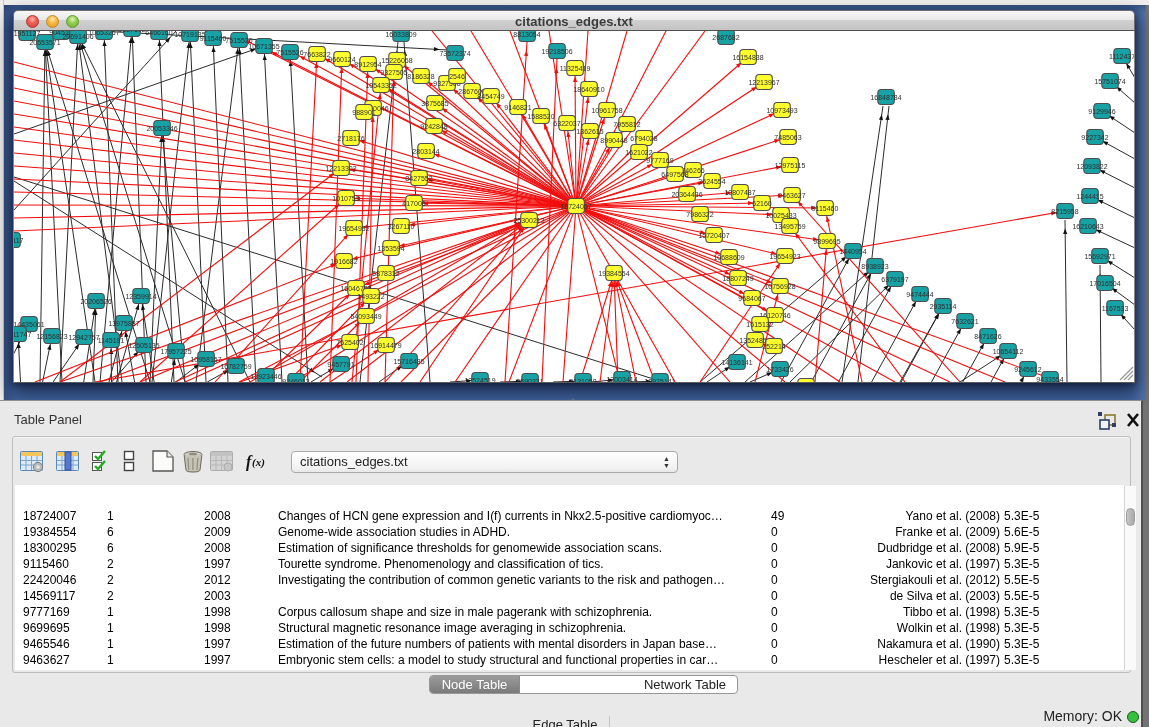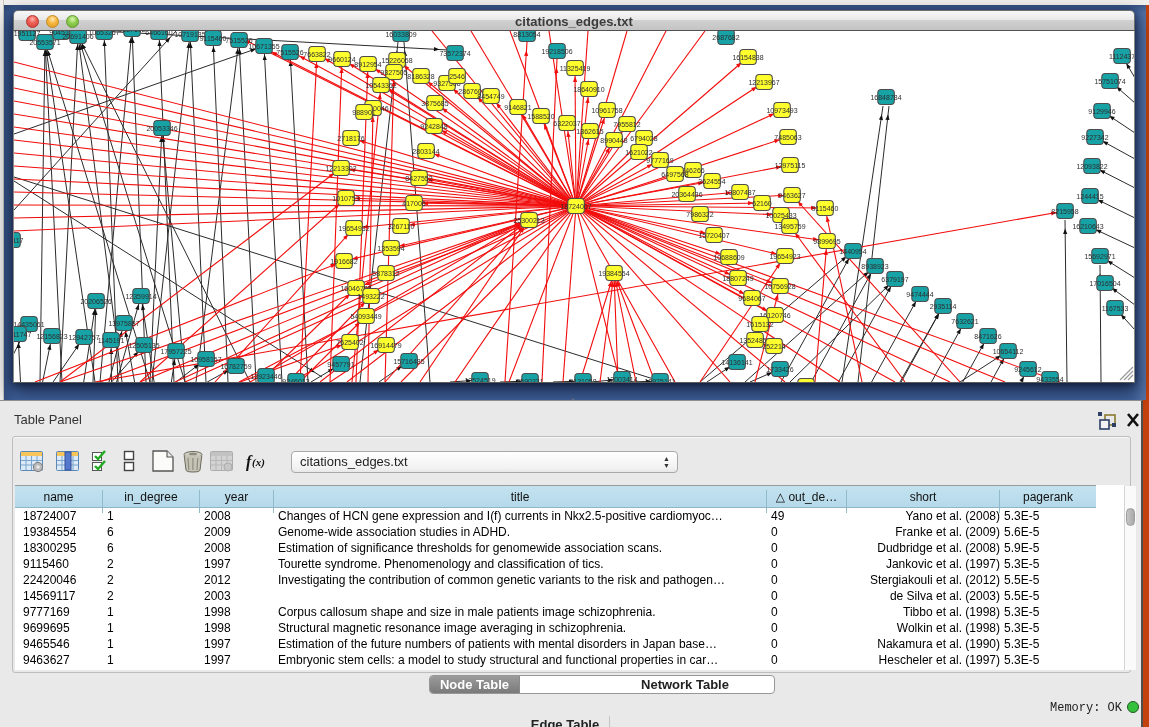--- a/index.html
+++ b/index.html
@@ -1,17 +1,17 @@
 <!DOCTYPE html>
 <html><head><meta charset="utf-8">
 <style>
 * { margin:0; padding:0; box-sizing:border-box; }
 html,body { width:1149px; height:727px; overflow:hidden;
   font-family:"Liberation Sans", sans-serif; }
-#page { position:relative; width:1149px; height:727px; background:#c2410c; }
+#page { position:relative; width:1149px; height:727px; background:#737373; }
 #leftstrip { position:absolute; left:0; top:0; width:4px; height:400px; background:#f0efed; border-right:1px solid #c9c6c0; }
 #topstrip { position:absolute; left:0; top:0; width:1149px; height:5px; background:#f0efed; }
 #bluearea { position:absolute; left:4px; top:5px; width:1142px; height:395px;
   background:#41639d; }
 #blueshade { position:absolute; left:0; top:0; width:100%; height:100%;
   background:
    linear-gradient(180deg, rgba(20,30,60,0.28) 0, rgba(20,30,60,0) 8px),
    linear-gradient(90deg, rgba(20,30,60,0.25) 0, rgba(20,30,60,0) 12px),
    linear-gradient(270deg, rgba(255,255,255,0.10) 0, rgba(0,0,0,0) 14px);
 }
@@ -53,28 +53,28 @@
 .c1 { left:92px; width:95px; }
 .c2 { left:189px; width:72px; }
 .c3 { left:263px; width:492px; }
 .c4 { left:756px; width:78px; }
 .c5 { left:832px; width:153px; text-align:right; }
 .c6 { left:989px; width:95px; }
 #vscroll { position:absolute; left:1124px; top:486px; width:12px; height:184px;
   background:#fafafa; border-left:1px solid #d5d5d5; }
 #vthumb { position:absolute; left:1px; top:22px; width:9px; height:18px; border-radius:5px;
   background:linear-gradient(90deg,#c6c6c6,#a8a8a8); border:1px solid #9b9b9b; }
-#tabs { position:absolute; left:429px; top:675px; width:346px; height:19px;
-  border:1px solid #979797; border-radius:4px; background:#fff; font-size:13px;font-weight:bold; }
+#tabs { position:absolute; left:429px; top:675px; width:309px; height:19px;
+  border:1px solid #979797; border-radius:4px; background:#fff; font-size:13px; }
 #tabs .seg { position:absolute; top:0; height:17px; line-height:17px; text-align:center; color:#222; }
 #seg1 { left:0; width:90px; background:linear-gradient(180deg,#9b9b9b,#7a7a7a); color:#fff !important;
   border-radius:3px 0 0 3px; border-right:1px solid #8a8a8a; }
 #seg2 { left:91px; width:89px; border-right:1px solid #c4c4c4;margin-top:40px; }
 #seg3 { left:199px; width:112px; }
-#memline { position:absolute; right:10px; bottom:12px; font-size:12px; color:#222;font-family:Liberation Mono, monospace; }
+#memline { position:absolute; right:10px; bottom:3px; font-size:14px; color:#222; }
 #memdot { display:inline-block; width:12px; height:12px; border-radius:50%;
   background:#35c13c; border:1.5px solid #1f5a22; vertical-align:-2px; margin-left:5px; }
 .ticon { position:absolute; top:49px; }
 </style></head>
 <body>
 <div id="page">
   <div id="topstrip"></div>
   <div id="bluearea">
       <div id="blueshade"></div>
     </div>
@@ -823,29 +823,20 @@
 
       <g transform="translate(226,0)">
         <text x="0" y="17" font-size="16" font-style="italic" font-weight="bold" font-family="Liberation Serif, serif" fill="#111">f</text>
         <text x="6" y="16" font-size="11" font-style="italic" font-weight="bold" font-family="Liberation Serif, serif" fill="#111">(x)</text>
       </g>
     </svg>
     <div id="combo">citations_edges.txt<span class="arr">▲<br>▼</span></div>
   </div>
 
   <div id="tablewrap"></div>
-  <div id="thead">
-    <span style="left:0;width:88px">name</span>
-    <span style="left:88px;width:97px">in_degree</span>
-    <span style="left:185px;width:74px">year</span>
-    <span style="left:259px;width:493px">title</span>
-    <span style="left:752px;width:80px">△ out_de…</span>
-    <span style="left:832px;width:153px">short</span>
-    <span style="left:985px;width:96px;border-right:none">pagerank</span>
-  </div>
 <div class="row" style="top:508px">
       <span class="c0">18724007</span>
       <span class="c1">1</span>
       <span class="c2">2008</span>
       <span class="c3">Changes of HCN gene expression and I(f) currents in Nkx2.5-positive cardiomyoc…</span>
       <span class="c4">49</span>
       <span class="c5">Yano et al. (2008)</span>
       <span class="c6">5.3E-5</span>
     </div>
 <div class="row" style="top:524px">
@@ -889,21 +880,21 @@
       <span class="c1">2</span>
       <span class="c2">2003</span>
       <span class="c4">0</span>
       <span class="c5">de Silva et al. (2003)</span>
       <span class="c6">5.5E-5</span>
     </div>
 <div class="row" style="top:604px">
       <span class="c0">9777169</span>
       <span class="c1">1</span>
       <span class="c2">1998</span>
-      <span class="c3">Corpus callosum shape and size in male patients image schizophrenia.</span>
+      <span class="c3">Corpus callosum shape and size in male pagerank with schizophrenia.</span>
       <span class="c4">0</span>
       <span class="c5">Tibbo et al. (1998)</span>
       <span class="c6">5.3E-5</span>
     </div>
 <div class="row" style="top:620px">
       <span class="c0">9699695</span>
       <span class="c1">1</span>
       <span class="c2">1998</span>
       <span class="c3">Structural magnetic resonance image averaging in schizophrenia.</span>
       <span class="c4">0</span>

